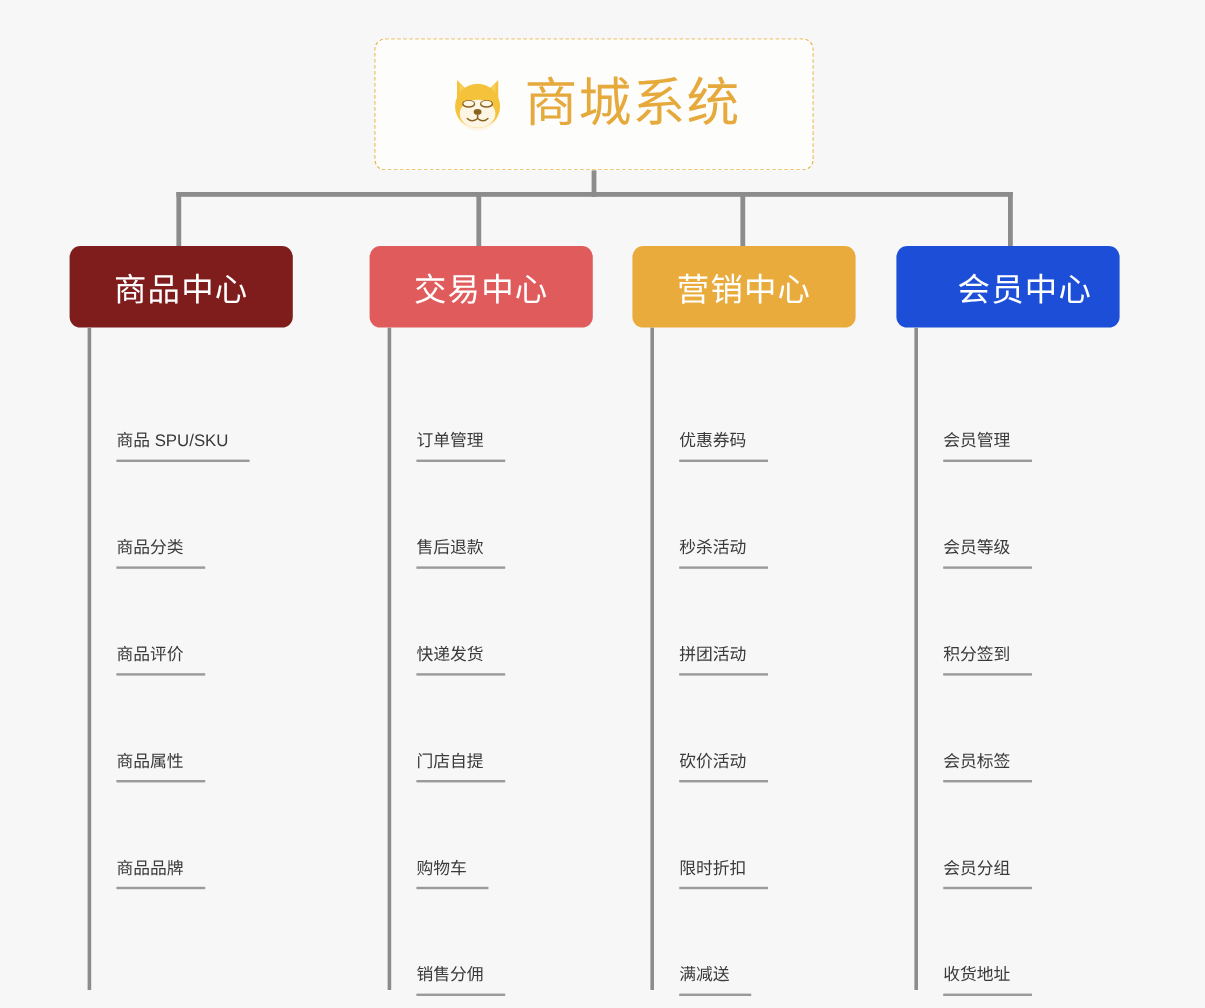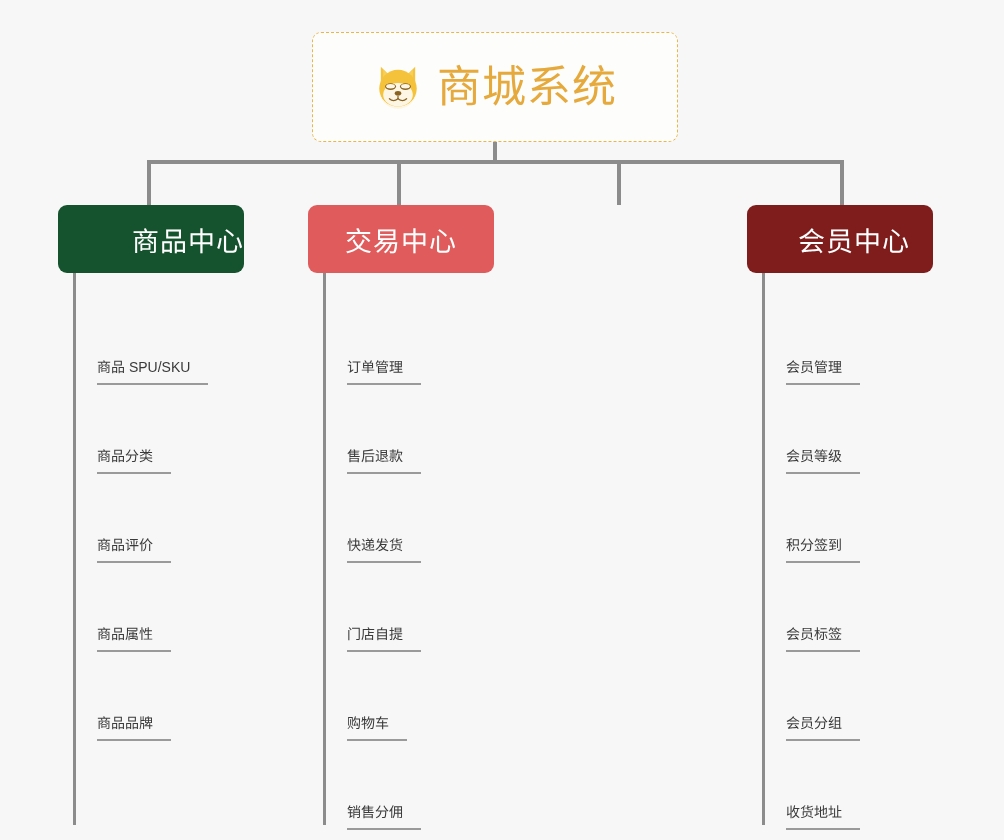--- a/index.html
+++ b/index.html
@@ -161,21 +161,21 @@
   </div>
 
   <div class="conn conn-v-root" style="background: rgb(140, 140, 140);"></div>
   <div class="conn conn-h-bus" style="background: rgb(140, 140, 140);"></div>
   <div class="conn conn-v-drop" style="left: 147px; background: rgb(140, 140, 140);"></div>
   <div class="conn conn-v-drop" style="left: 397px; background: rgb(140, 140, 140);"></div>
   <div class="conn conn-v-drop" style="left: 617px; background: rgb(140, 140, 140);"></div>
   <div class="conn conn-v-drop" style="left: 840px; background: rgb(140, 140, 140);"></div>
 
   <div class="column col-1">
-    <div class="branch-header" style="background: #14532d; justify-content: flex-end;">
+    <div class="branch-header" style="background: #7f1d1d;">
       <span>商品中心</span>
     </div>
     <div class="leaf-list">
       <div class="spine spine-1" style="background: rgb(140, 140, 140);"></div>
       <div class="leaf">
           <span class="leaf-text">商品 SPU/SKU</span>
         </div>
       <div class="leaf">
           <span class="leaf-text">商品分类</span>
         </div>
@@ -211,23 +211,49 @@
         </div>
       <div class="leaf">
           <span class="leaf-text">购物车</span>
         </div>
       <div class="leaf">
           <span class="leaf-text">销售分佣</span>
         </div>
     </div>
   </div>
 
+  <div class="column col-3">
+    <div class="branch-header" style="background: rgb(232, 171, 60);">
+      <span>营销中心</span>
+    </div>
+    <div class="leaf-list">
+      <div class="spine spine-3" style="background: rgb(140, 140, 140);"></div>
+      <div class="leaf">
+          <span class="leaf-text">优惠券码</span>
+        </div>
+      <div class="leaf">
+          <span class="leaf-text">秒杀活动</span>
+        </div>
+      <div class="leaf">
+          <span class="leaf-text">拼团活动</span>
+        </div>
+      <div class="leaf">
+          <span class="leaf-text">砍价活动</span>
+        </div>
+      <div class="leaf">
+          <span class="leaf-text">限时折扣</span>
+        </div>
+      <div class="leaf">
+          <span class="leaf-text">满减送</span>
+        </div>
+    </div>
+  </div>
 
   <div class="column col-4">
-    <div class="branch-header" style="background: #7f1d1d; padding-left: 28px;">
+    <div class="branch-header" style="background: #1d4ed8; padding-left: 28px;">
       <span>会员中心</span>
     </div>
     <div class="leaf-list">
       <div class="spine spine-4" style="background: rgb(140, 140, 140);"></div>
       <div class="leaf">
           <span class="leaf-text">会员管理</span>
         </div>
       <div class="leaf">
           <span class="leaf-text">会员等级</span>
         </div>

